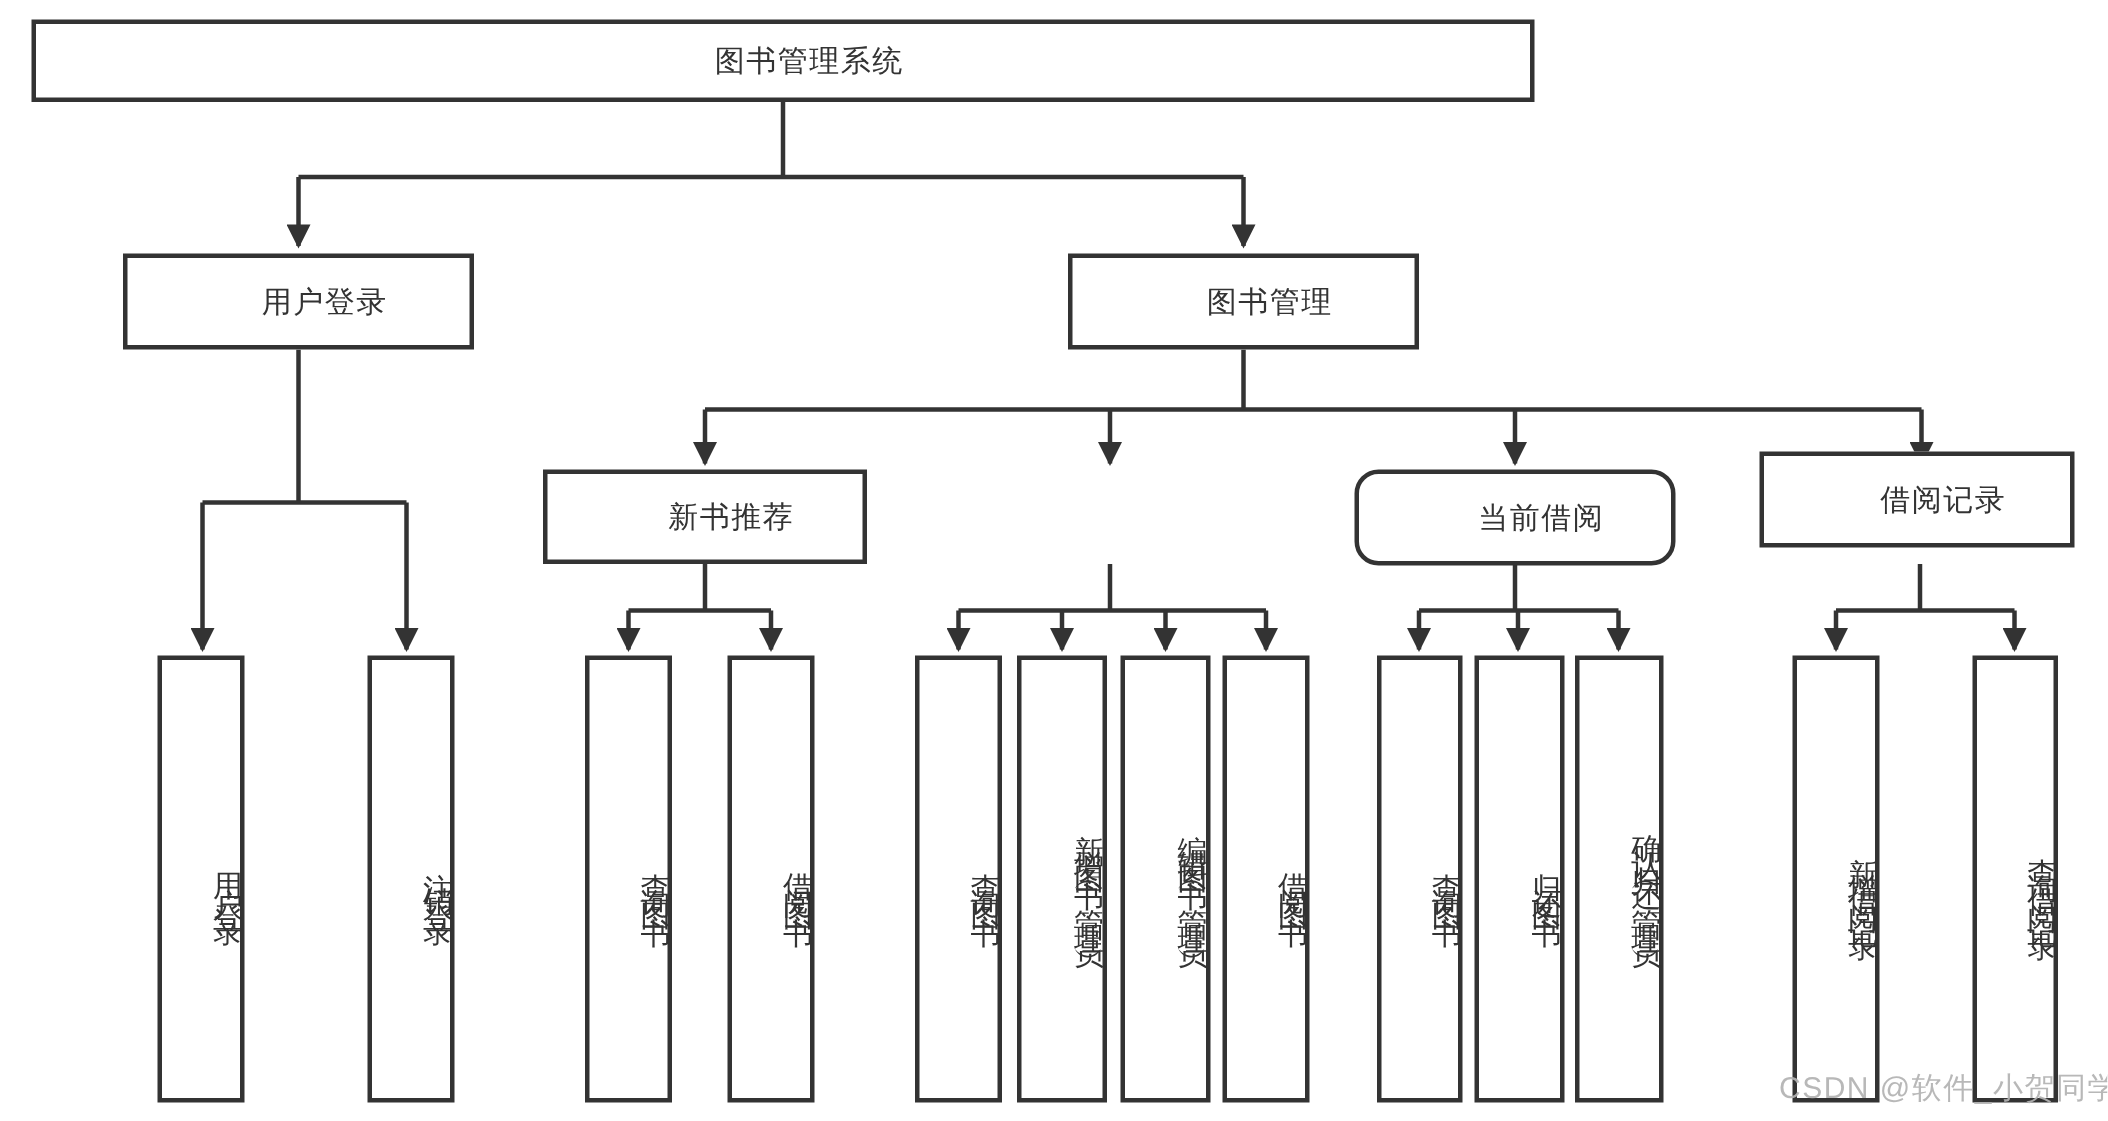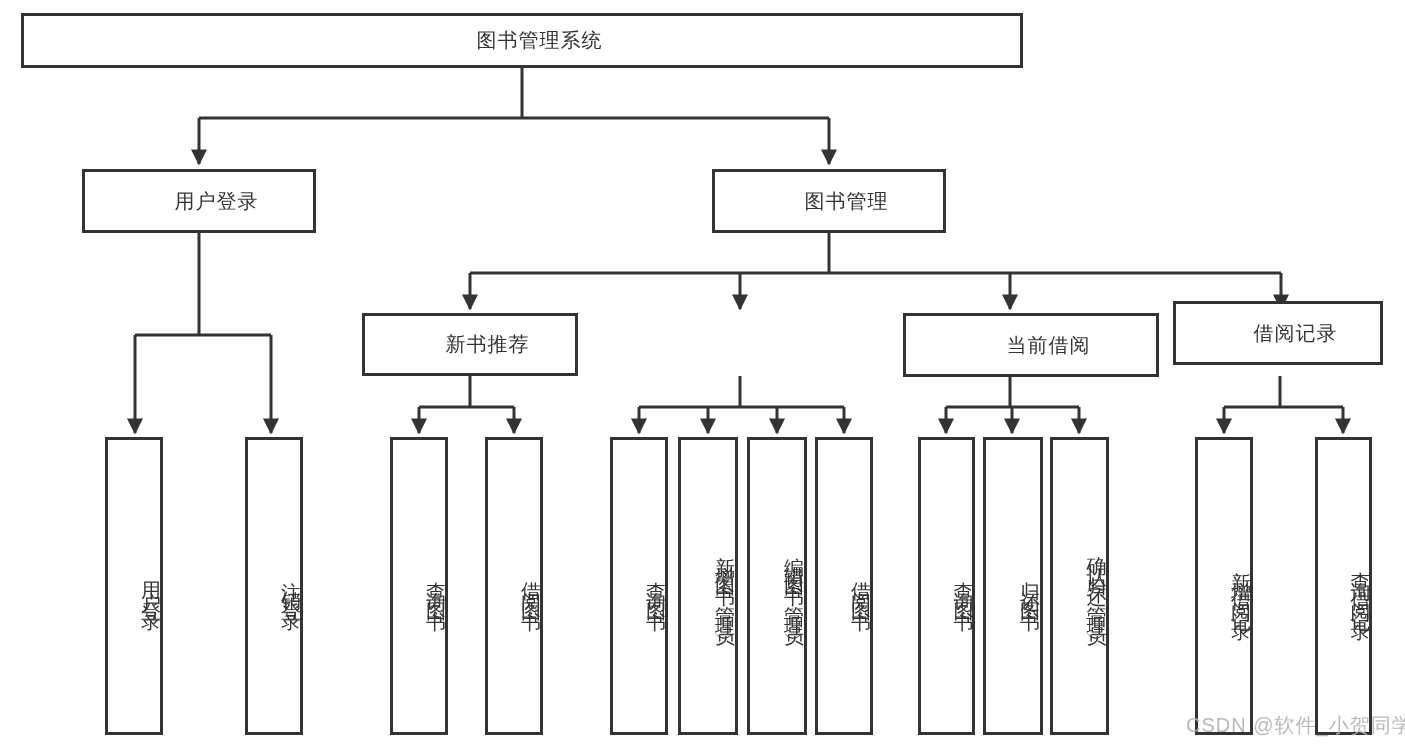--- a/index.html
+++ b/index.html
@@ -104,21 +104,21 @@
       <path d="M1343 407 V433" marker-end="url(#arrow)"></path>
     </g>
   </svg>
 
   <div class="node" style="left:21px; top:13px; width:1002px; height:55px;">图书管理系统</div>
 
   <div class="node" style="left:82px; top:169px; width:234px; height:64px;">用户登录</div>
   <div class="node" style="left:362px; top:313px; width:216px; height:63px;">新书推荐</div>
 
   <div class="node" style="left:712px; top:169px; width:234px; height:64px;">图书管理</div>
-  <div class="node" style="left:903px; top:313px; width:256px; height:64px;">当前借阅</div>
+  <div class="node" style="left:903px; top:313px; width:214px; height:64px;border-radius:16px;">当前借阅</div>
   <div class="node" style="left:1173px; top:301px; width:210px; height:64px;">借阅记录</div>
 
   <div class="node v" style="left:105px; top:437px; width:58px; height:298px;">用户登录</div>
   <div class="node v" style="left:245px; top:437px; width:58px; height:298px;">注销登录</div>
 
   <div class="node v" style="left:390px; top:437px; width:58px; height:298px;">查询图书</div>
   <div class="node v" style="left:485px; top:437px; width:58px; height:298px;">借阅图书</div>
 
   <div class="node v" style="left:610px; top:437px; width:58px; height:298px;">查询图书</div>
   <div class="node v" style="left:678px; top:437px; width:60px; height:298px;">新增图书（管理员）</div>

